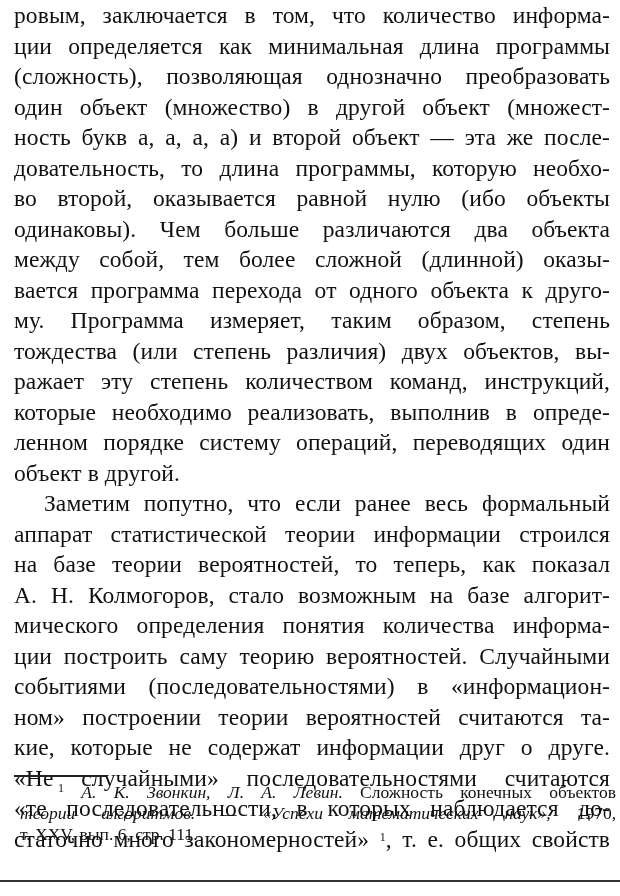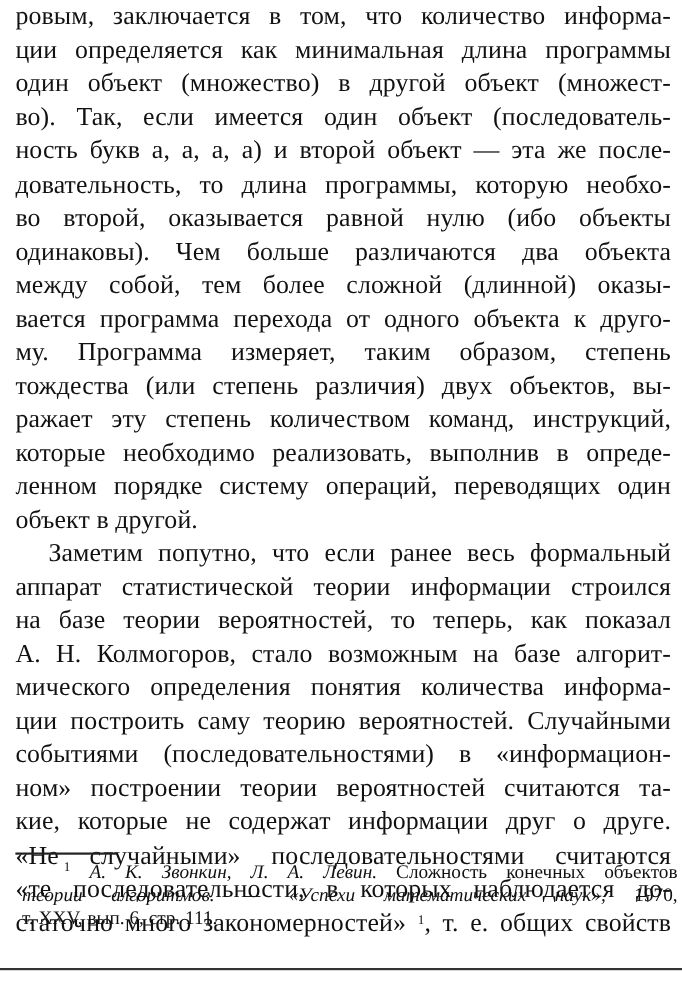--- a/index.html
+++ b/index.html
@@ -31,22 +31,22 @@
   .bottom-rule {
     position: absolute; left: 0; top: 880px; width: 620px; height: 2px; background: #333;
   }
 </style>
 </head>
 <body>
 
 <div class="page">
   <div class="line">ровым, заключается в том, что количество информа-</div>
   <div class="line">ции определяется как минимальная длина программы</div>
+  <div class="line">(сложность), позволяющая однозначно преобразовать</div>
   <div class="line">один объект (множество) в другой объект (множест-</div>
-  <div class="line">во). Так, если имеется один объект (последователь-</div>
   <div class="line">ность букв а, а, а, а) и второй объект — эта же после-</div>
   <div class="line">довательность, то длина программы, которую необхо-</div>
   <div class="line">во второй, оказывается равной нулю (ибо объекты</div>
   <div class="line">одинаковы). Чем больше различаются два объекта</div>
   <div class="line">между собой, тем более сложной (длинной) оказы-</div>
   <div class="line">вается программа перехода от одного объекта к друго-</div>
   <div class="line">му. Программа измеряет, таким образом, степень</div>
   <div class="line">тождества (или степень различия) двух объектов, вы-</div>
   <div class="line">ражает эту степень количеством команд, инструкций,</div>
   <div class="line">которые необходимо реализовать, выполнив в опреде-</div>

